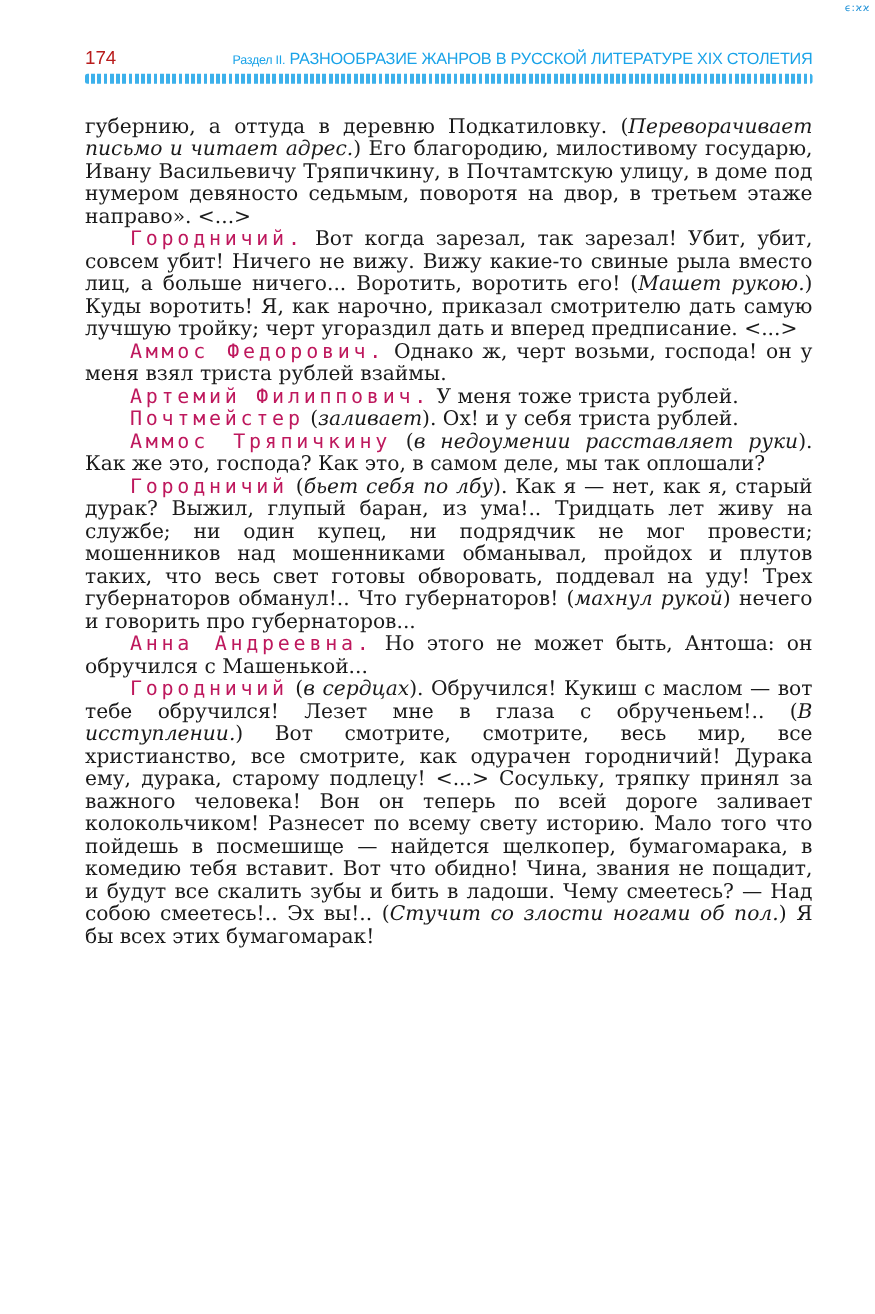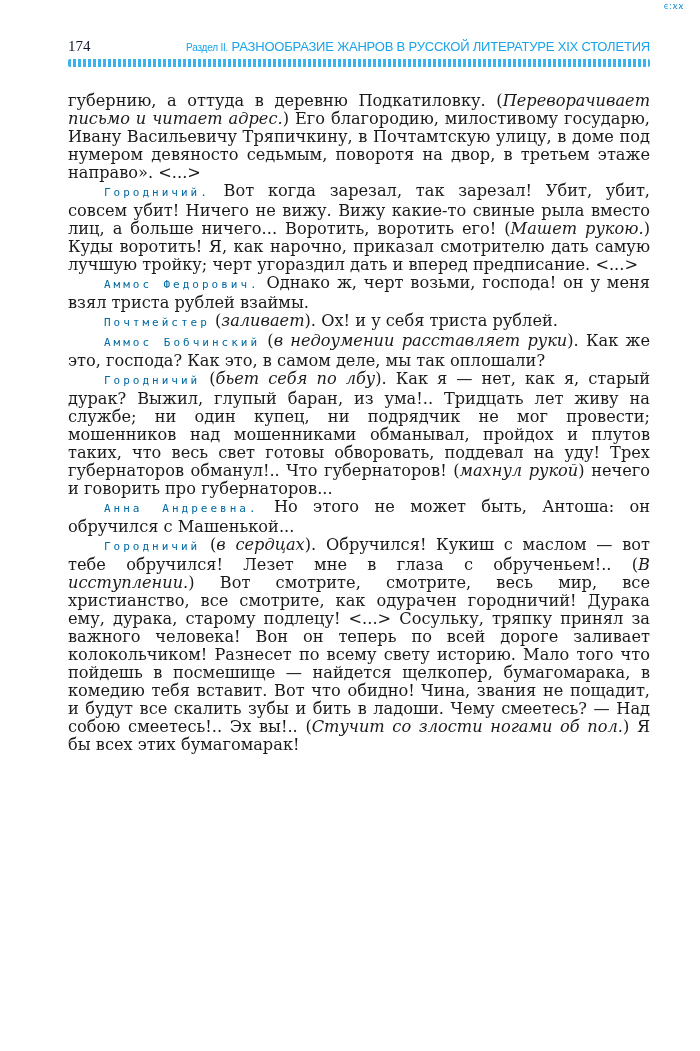--- a/index.html
+++ b/index.html
@@ -1,33 +1,33 @@
 <!DOCTYPE html>
 <html><head>
 <meta charset="utf-8">
 <style>
   html, body { margin: 0; padding: 0; background: #ffffff; }
   body { width: 700px; height: 1051px; position: relative; overflow: hidden;
          font-family: "DejaVu Serif", "Liberation Serif", serif; color: #1a1a1a; }
-  .corner-tag { position: absolute; top: 2px; right: 16px; font-family: "DejaVu Sans", sans-serif;
+  .corner-tag { position: absolute; top: 2px; right: 4px; font-family: "DejaVu Sans", sans-serif;
                 font-size: 8px; color: #1b8fd6; letter-spacing: 0.5px; }
   .header { position: absolute; left: 68px; top: 38px; width: 582px; }
   .header-row { display: flex; align-items: baseline; justify-content: space-between; }
-  .page-number { font-family: Liberation Serif, serif; font-size: 15px; color: #0f172a; }
+  .page-number { font-family: Liberation Sans, sans-serif; font-size: 15px; color: #b91c1c; }
   .running-title { font-family: "Liberation Sans", sans-serif; font-size: 13px; color: #1aa3e8;
                    letter-spacing: -0.2px; white-space: nowrap; }
   .running-title .section { font-size: 10px; }
   .wave-border { margin-top: 4px; height: 8px; width: 100%;
                  background-image: repeating-linear-gradient(90deg, #1aa3e8 0 3px, transparent 3px 5px, #1aa3e8 5px 8px, transparent 8px 10px);
                  -webkit-mask: none; opacity: 0.85; border-radius: 2px; }
   .body-text { position: absolute; left: 68px; top: 92px; width: 582px; font-size: 16.2px;
                line-height: 18px; text-align: justify; }
   .body-text p { margin: 0; text-indent: 36px; }
   .body-text p.cont { text-indent: 0; }
-  .speaker { color: #0369a1; letter-spacing: 3px; font-family: "DejaVu Sans Mono", "Liberation Mono", monospace; font-size: 11px; }
+  .speaker { color: #be185d; letter-spacing: 3px; font-family: "DejaVu Sans Mono", "Liberation Mono", monospace; font-size: 16px; }
   .stage { font-style: italic; }
 </style>
 </head>
 <body>
 
 <div class="corner-tag">ϵ:ϰϰ</div>
 
 <div class="header">
   <div class="header-row">
     <span class="page-number">174</span>
@@ -36,18 +36,19 @@
       <span>РАЗНООБРАЗИЕ ЖАНРОВ В РУССКОЙ ЛИТЕРАТУРЕ XIX СТОЛЕТИЯ</span>
     </span>
   </div>
   <div class="wave-border"></div>
 </div>
 
 <div class="body-text" id="body-text">
     <p class="cont"><span>губернию, а оттуда в деревню Подкатиловку. (</span><span class="stage">Переворачивает письмо и читает адрес.</span><span>) Его благородию, милостивому государю, Ивану Васильевичу Тряпичкину, в Почтамтскую улицу, в доме под нумером девяносто седьмым, поворотя на двор, в третьем этаже направо». &lt;...&gt;</span></p>
     <p><span class="speaker">Городничий.</span><span> Вот когда зарезал, так зарезал! Убит, убит, совсем убит! Ничего не вижу. Вижу какие-то свиные рыла вместо лиц, а больше ничего... Воротить, воротить его! (</span><span class="stage">Машет рукою.</span><span>) Куды воротить! Я, как нарочно, приказал смотрителю дать самую лучшую тройку; черт угораздил дать и вперед предписание. &lt;...&gt;</span></p>
     <p><span class="speaker">Аммос Федорович.</span><span> Однако ж, черт возьми, господа! он у меня взял триста рублей взаймы.</span></p>
+    <p><span class="speaker">Артемий Филиппович.</span><span> У меня тоже триста рублей.</span></p>
     <p><span class="speaker">Почтмейстер</span><span> (</span><span class="stage">заливает</span><span>). Ох! и у себя триста рублей.</span></p>
-    <p><span class="speaker">Аммос Бобчинский</span><span> (</span><span class="stage">в недоумении расставляет руки</span><span>). Как же это, господа? Как это, в самом деле, мы так оплошали?</span></p>
+    <p><span class="speaker">Аммос Тряпичкину</span><span> (</span><span class="stage">в недоумении расставляет руки</span><span>). Как же это, господа? Как это, в самом деле, мы так оплошали?</span></p>
     <p><span class="speaker">Городничий</span><span> (</span><span class="stage">бьет себя по лбу</span><span>). Как я — нет, как я, старый дурак? Выжил, глупый баран, из ума!.. Тридцать лет живу на службе; ни один купец, ни подрядчик не мог провести; мошенников над мошенниками обманывал, пройдох и плутов таких, что весь свет готовы обворовать, поддевал на уду! Трех губернаторов обманул!.. Что губернаторов! (</span><span class="stage">махнул рукой</span><span>) нечего и говорить про губернаторов...</span></p>
     <p><span class="speaker">Анна Андреевна.</span><span> Но этого не может быть, Антоша: он обручился с Машенькой...</span></p>
     <p><span class="speaker">Городничий</span><span> (</span><span class="stage">в сердцах</span><span>). Обручился! Кукиш с маслом — вот тебе обручился! Лезет мне в глаза с обрученьем!.. (</span><span class="stage">В исступлении.</span><span>) Вот смотрите, смотрите, весь мир, все христианство, все смотрите, как одурачен городничий! Дурака ему, дурака, старому подлецу! &lt;...&gt; Сосульку, тряпку принял за важного человека! Вон он теперь по всей дороге заливает колокольчиком! Разнесет по всему свету историю. Мало того что пойдешь в посмешище — найдется щелкопер, бумагомарака, в комедию тебя вставит. Вот что обидно! Чина, звания не пощадит, и будут все скалить зубы и бить в ладоши. Чему смеетесь? — Над собою смеетесь!.. Эх вы!.. (</span><span class="stage">Стучит со злости ногами об пол.</span><span>) Я бы всех этих бумагомарак!</span></p>
   </div>
 
 </body></html>

